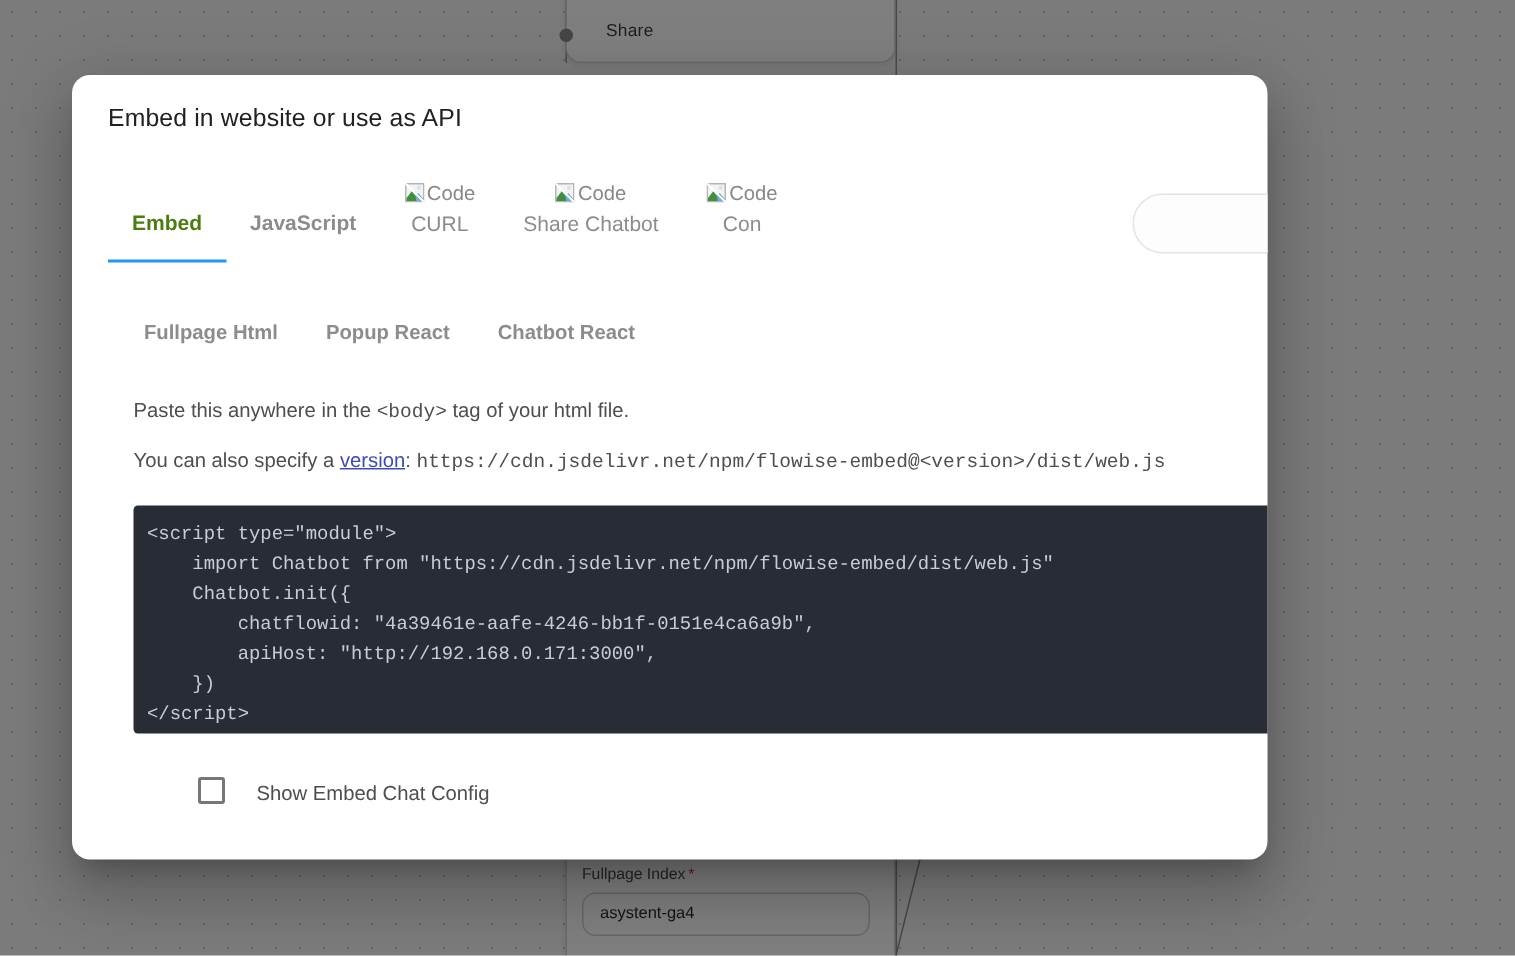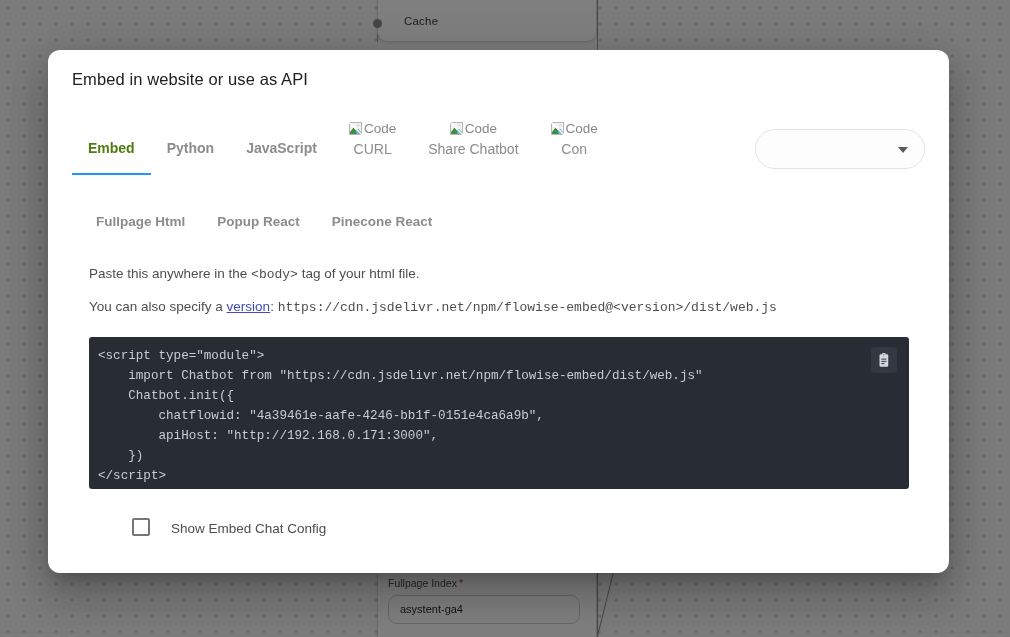--- a/index.html
+++ b/index.html
@@ -108,21 +108,21 @@
     position: absolute;
     inset: 0;
     background: rgba(0,0,0,.5);
   }
 
   
   #embed-dialog {
     position: absolute;
     left: 48px;
     top: 50px;
-    width: 901px;
+    width: 797px;
     height: 523px;
     background: #ffffff;
     border-radius: 12px;
     box-shadow: 0 11px 15px -7px rgba(0,0,0,.2),
                 0 24px 38px 3px rgba(0,0,0,.14),
                 0 9px 46px 8px rgba(0,0,0,.12);
     overflow: hidden;
   }
 
   #dialog-title {
@@ -315,21 +315,21 @@
 <div id="canvas-background">
   <div class="dot-grid"></div>
 
   <div class="flow-edge edge-v1"></div>
   <div class="flow-edge edge-v2"></div>
   <div class="flow-edge edge-v3"></div>
   <div class="edge-diag"></div>
 
   <div class="flow-node node-cache">
     <div class="node-port"></div>
-    <div class="node-cache-label">Cache</div>
+    <div class="node-cache-label">Share</div>
   </div>
 
   <div class="flow-node node-pinecone"></div>
   <div class="field-label">
     <span>Fullpage Index</span><span class="req">*</span>
   </div>
   <div class="field-input"></div>
   <div class="field-input-value">asystent-ga4</div>
 </div>
 
@@ -338,23 +338,20 @@
 <div id="embed-dialog">
 
   <div id="dialog-title">Embed in website or use as API</div>
 
   <div id="primary-tabs">
 
     <div class="ptab active">
       <span>Embed</span>
     </div>
 
-    <div class="ptab">
-      <span>Python</span>
-    </div>
 
     <div class="ptab">
       <span>JavaScript</span>
     </div>
 
     <div class="ptab plain">
       <span class="broken-img">
         <svg width="13" height="13" viewBox="0 0 13 13" aria-hidden="true">
           <rect x="0.5" y="0.5" width="12" height="12" fill="#f3f3f3" stroke="#b5b5b5"></rect>
           <path d="M1 10 L4.5 5.5 L7 8.5 L8.8 6.8 L12 10.5 L12 12 L1 12 Z" fill="#3f8f3f"></path>
@@ -401,21 +398,21 @@
   </div>
 
   <div id="secondary-tabs">
     <div class="stab">
       <span>Fullpage Html</span>
     </div>
     <div class="stab">
       <span>Popup React</span>
     </div>
     <div class="stab">
-      <span>Pinecone React</span>
+      <span>Chatbot React</span>
     </div>
   </div>
 
   <div class="para" id="paste-line"><span>Paste this anywhere in the </span><span class="mono">&lt;body&gt;</span><span> tag of your html file.</span></div>
 
   <div class="para" id="version-line"><span>You can also specify a </span><span id="version-link">version</span><span>: </span><span class="mono">https://cdn.jsdelivr.net/npm/flowise-embed@&lt;version&gt;/dist/web.js</span></div>
 
   <div id="code-block">
     <div id="code-text">&lt;script type="module"&gt;
     import Chatbot from "https://cdn.jsdelivr.net/npm/flowise-embed/dist/web.js"

